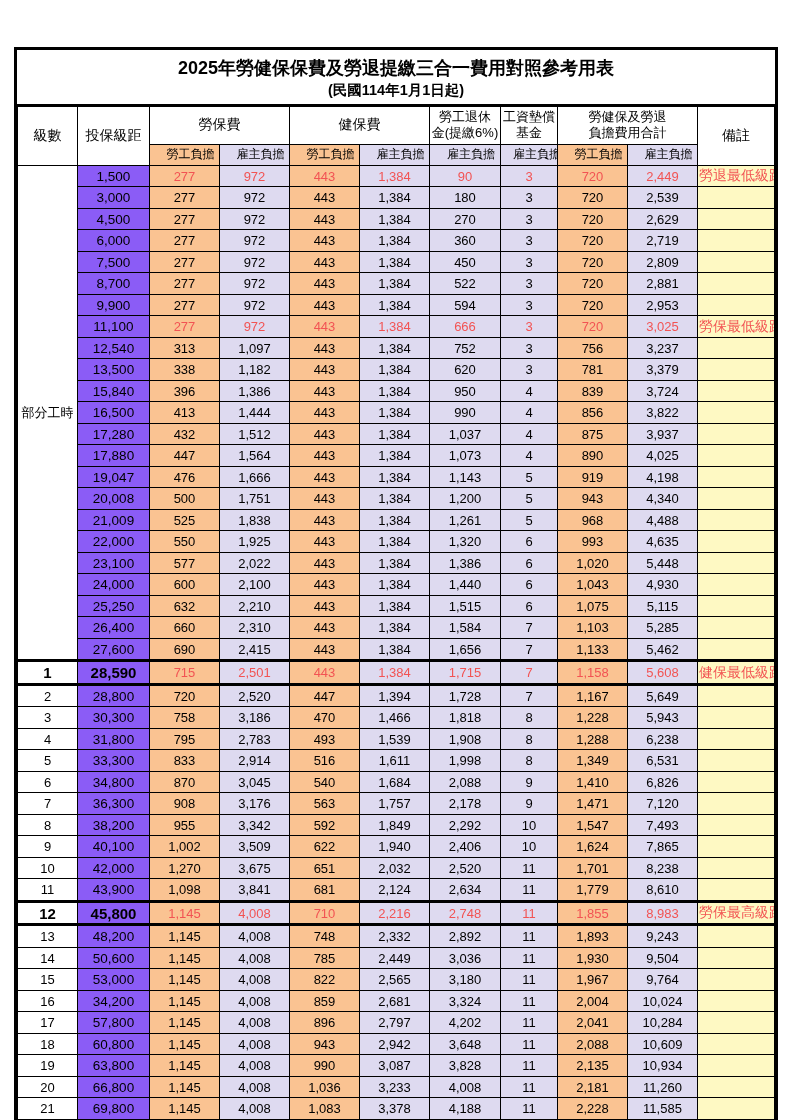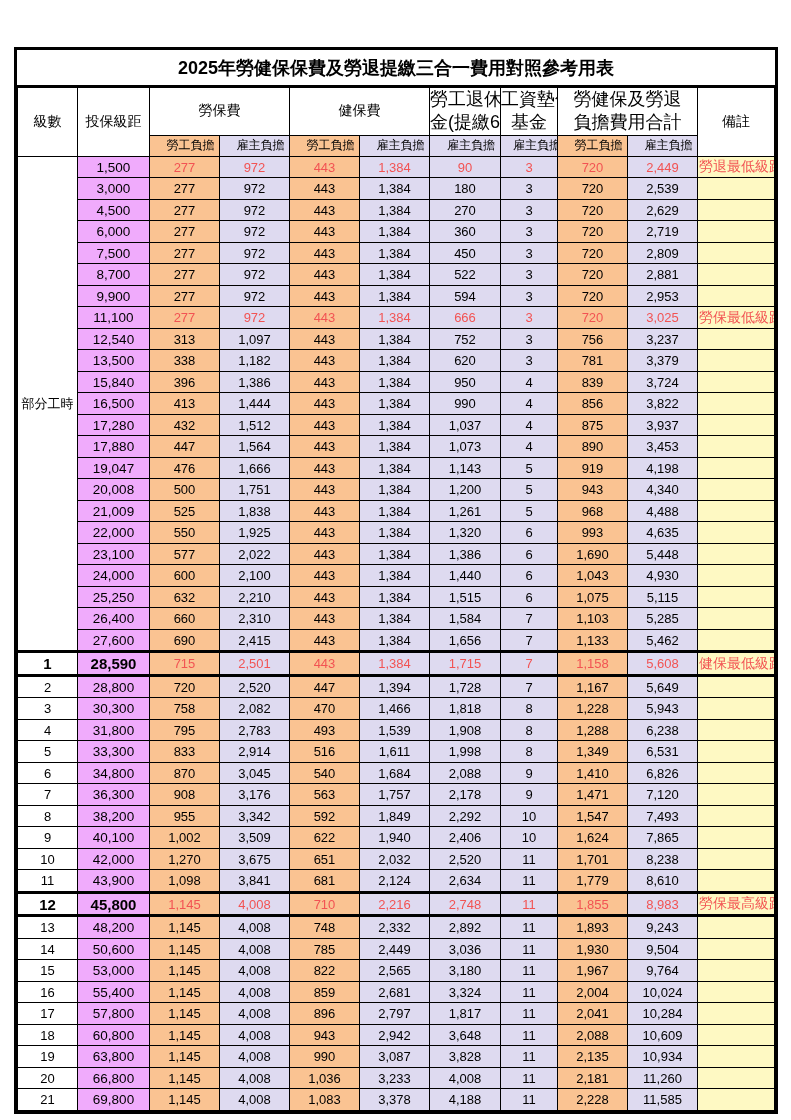--- a/index.html
+++ b/index.html
@@ -15,43 +15,44 @@
   .title    { font-size:18px; font-weight:bold; line-height:1.45; }
   .subtitle { font-size:14.5px; font-weight:bold; line-height:1.3; }
 
   table { border-collapse:collapse; table-layout:fixed; width:100%; }
   th,td {
     border:1.5px solid #000; text-align:center; vertical-align:middle;
     padding:0; overflow:hidden; white-space:nowrap;
   }
   thead th { font-weight:normal; background:#fff; }
   .h-main { font-size:14px; height:37px; }
-  .h-two  { font-size:18px; line-height:1.3; }
+  .h-two  { font-size:13px; line-height:1.3; }
   .h-two span { display:block; }
   tr.sub th { font-size:12px; height:20px;padding-left:12px; }
 
   .bg-w { background:var(--worker-bg,#FAC392); }
   .bg-e { background:var(--employer-bg,#DEDAF0); }
 
   tbody td { height:20.5px; font-size:13px; }
   td.level   { font-size:13px; background:#fff; }
-  td.bracket { font-size:13.5px; background:#f0abfc; }
+  td.bracket { font-size:13.5px; background:#8b5cf6; }
   td.remark  { font-size:14px; color:var(--hl,#F25353); background:#fef9c3; padding:0 1px; }
   td.part-time { font-size:13px; }
 
   tr.red td.val { color:var(--hl,#F25353); }
   tr.em td { border-top-width:3px; border-bottom-width:3px; }
   tr.em td.level, tr.em td.bracket { font-weight:bold; font-size:15px; }
 </style>
 </head>
 <body>
 
 <div class="frame">
   <div class="title-block">
     <div class="title">2025年勞健保保費及勞退提繳三合一費用對照參考用表</div>
+    <div class="subtitle">(民國114年1月1日起)</div>
   </div>
 
   <table>
     <colgroup>
       <col style="width:60px">
         <col style="width:72px">
       <col style="width:70px">
         <col style="width:70px">
       <col style="width:70px">
         <col style="width:70px">
@@ -252,21 +253,21 @@
         </tr>
         <tr>
           <td class="bracket">17,880</td>
           <td class="bg-w val">447</td>
           <td class="bg-e val">1,564</td>
           <td class="bg-w val">443</td>
           <td class="bg-e val">1,384</td>
           <td class="bg-e val">1,073</td>
           <td class="bg-e val">4</td>
           <td class="bg-w val">890</td>
-          <td class="bg-e val">3,453</td>
+          <td class="bg-e val">4,025</td>
           <td class="remark"></td>
         </tr>
         <tr>
           <td class="bracket">19,047</td>
           <td class="bg-w val">476</td>
           <td class="bg-e val">1,666</td>
           <td class="bg-w val">443</td>
           <td class="bg-e val">1,384</td>
           <td class="bg-e val">1,143</td>
           <td class="bg-e val">5</td>
@@ -311,21 +312,21 @@
           <td class="remark"></td>
         </tr>
         <tr>
           <td class="bracket">23,100</td>
           <td class="bg-w val">577</td>
           <td class="bg-e val">2,022</td>
           <td class="bg-w val">443</td>
           <td class="bg-e val">1,384</td>
           <td class="bg-e val">1,386</td>
           <td class="bg-e val">6</td>
-          <td class="bg-w val">1,690</td>
+          <td class="bg-w val">1,020</td>
           <td class="bg-e val">5,448</td>
           <td class="remark"></td>
         </tr>
         <tr>
           <td class="bracket">24,000</td>
           <td class="bg-w val">600</td>
           <td class="bg-e val">2,100</td>
           <td class="bg-w val">443</td>
           <td class="bg-e val">1,384</td>
           <td class="bg-e val">1,440</td>
@@ -393,21 +394,21 @@
           <td class="bg-e val">1,728</td>
           <td class="bg-e val">7</td>
           <td class="bg-w val">1,167</td>
           <td class="bg-e val">5,649</td>
           <td class="remark"></td>
         </tr>
         <tr>
           <td class="level">3</td>
           <td class="bracket">30,300</td>
           <td class="bg-w val">758</td>
-          <td class="bg-e val">2,082</td>
+          <td class="bg-e val">3,186</td>
           <td class="bg-w val">470</td>
           <td class="bg-e val">1,466</td>
           <td class="bg-e val">1,818</td>
           <td class="bg-e val">8</td>
           <td class="bg-w val">1,228</td>
           <td class="bg-e val">5,943</td>
           <td class="remark"></td>
         </tr>
         <tr>
           <td class="level">4</td>
@@ -560,39 +561,39 @@
           <td class="bg-w val">822</td>
           <td class="bg-e val">2,565</td>
           <td class="bg-e val">3,180</td>
           <td class="bg-e val">11</td>
           <td class="bg-w val">1,967</td>
           <td class="bg-e val">9,764</td>
           <td class="remark"></td>
         </tr>
         <tr>
           <td class="level">16</td>
-          <td class="bracket">55,400</td>
+          <td class="bracket">34,200</td>
           <td class="bg-w val">1,145</td>
           <td class="bg-e val">4,008</td>
           <td class="bg-w val">859</td>
           <td class="bg-e val">2,681</td>
           <td class="bg-e val">3,324</td>
           <td class="bg-e val">11</td>
           <td class="bg-w val">2,004</td>
           <td class="bg-e val">10,024</td>
           <td class="remark"></td>
         </tr>
         <tr>
           <td class="level">17</td>
           <td class="bracket">57,800</td>
           <td class="bg-w val">1,145</td>
           <td class="bg-e val">4,008</td>
           <td class="bg-w val">896</td>
           <td class="bg-e val">2,797</td>
-          <td class="bg-e val">1,817</td>
+          <td class="bg-e val">4,202</td>
           <td class="bg-e val">11</td>
           <td class="bg-w val">2,041</td>
           <td class="bg-e val">10,284</td>
           <td class="remark"></td>
         </tr>
         <tr>
           <td class="level">18</td>
           <td class="bracket">60,800</td>
           <td class="bg-w val">1,145</td>
           <td class="bg-e val">4,008</td>

